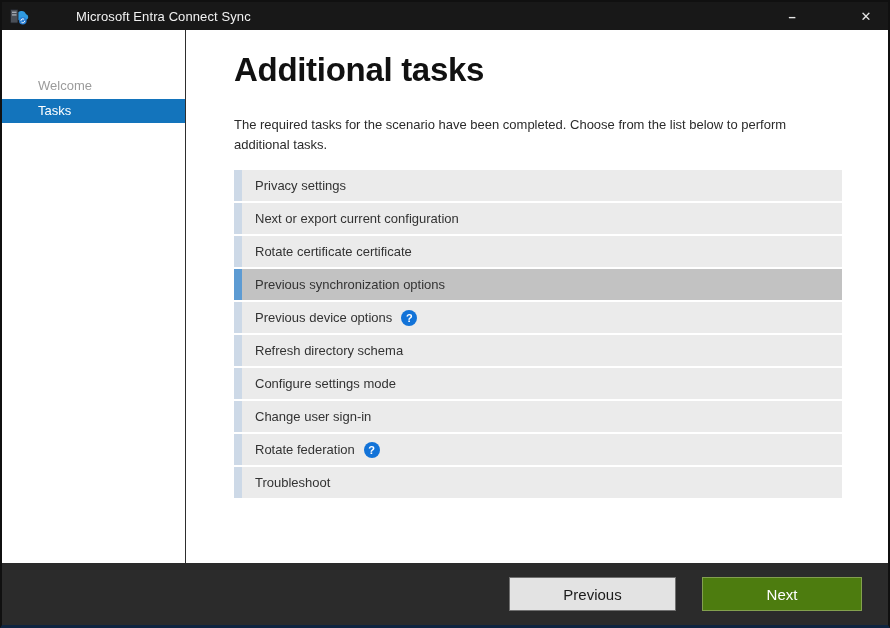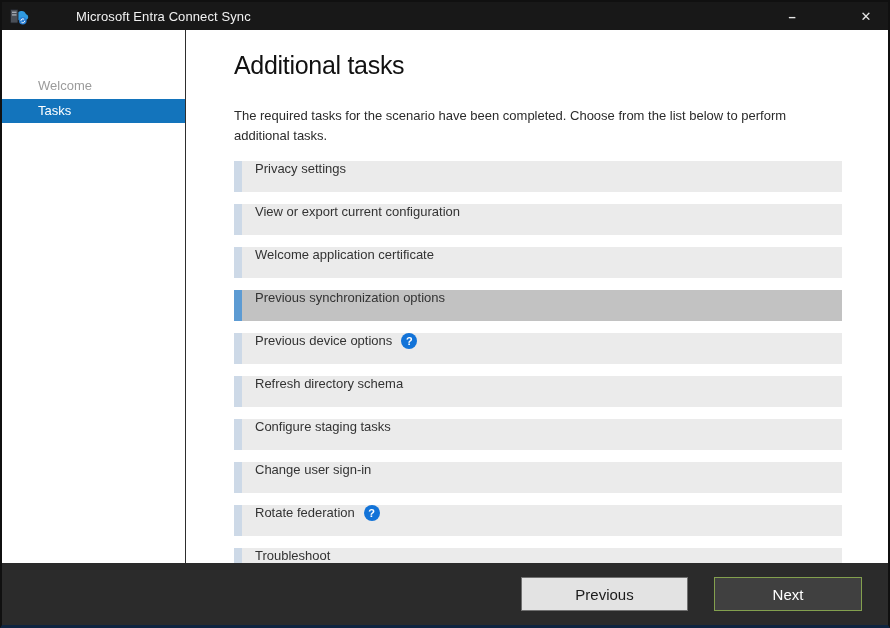--- a/index.html
+++ b/index.html
@@ -37,29 +37,29 @@
     font-size:13px; color:#9b9b9b; margin-bottom:1px; cursor:default;
   }
   .nav-item.active { background:#1374bc; color:#fff; }
 
   
   .content {
     position:absolute; top:28px; left:185px; right:0; bottom:62px;
     background:#fff; padding:21px 46px 0 47px; overflow:hidden;
   }
   .page-heading {
-    font-size:25px; font-weight:400; color:#111; letter-spacing:-0.3px;
+    font-size:33px; font-weight:700; color:#111; letter-spacing:-0.3px;
   }
   .page-desc {
     margin-top:26px; font-size:13px; line-height:19.5px; color:#2b2b2b;
     max-width:568px;
   }
   .task-list { margin-top:16px; width:608px; }
   .task-row {
-    display:flex; align-items:flex-start; height:31px; margin-bottom:12px;
+    display:flex; align-items:center; height:31px; margin-bottom:2px;
     background:#ebebeb; cursor:default;
   }
   .task-row .accent { width:8px; align-self:stretch; background:#cdd9e7; flex:0 0 auto; }
   .task-row .task-label { padding-left:13px; font-size:13px; color:#333; }
   .task-row.selected { background:#c2c2c2; }
   .task-row.selected .accent { background:#5d9bd3; }
   .help-icon {
     width:16px; height:16px; border-radius:50%; background:#1273d8; color:#fff;
     font-size:11px; font-weight:700; display:inline-flex; align-items:center;
     justify-content:center; margin-left:9px; flex:0 0 auto;
@@ -72,21 +72,21 @@
     gap:26px; padding-right:26px;
   }
   .btn {
     height:34px; display:flex; align-items:center; justify-content:center;
     font-size:15px; cursor:default; user-select:none;
   }
   .btn-previous {
     width:167px; background:#e3e3e3; border:1px solid #707070; color:#1b1b1b;
   }
   .btn-next {
-    width:148px; background:#404040; border:1px solid #83a04e; color:#fff;
+    width:160px; background:#4d7c0f; border:1px solid #83a04e; color:#fff;
   }
 </style>
 </head>
 <body>
 
 <div class="window">
 
   <div class="titlebar">
     <svg class="app-icon" viewBox="0 0 20 20" aria-hidden="true">
       <path d="M8 9.2a4.6 4.6 0 0 1 8.9-1.3 3.3 3.3 0 0 1-.3 6.4H9.6A3.6 3.6 0 0 1 8 9.2z" fill="#2f9ae0"></path>
@@ -115,46 +115,46 @@
 
     <div class="task-list">
 
     <div class="task-row">
           <span class="accent"></span>
           <span class="task-label">Privacy settings</span>
 
         </div>
         <div class="task-row">
           <span class="accent"></span>
-          <span class="task-label">View or export current configuration</span>
+          <span class="task-label">Next or export current configuration</span>
 
         </div>
         <div class="task-row">
           <span class="accent"></span>
-          <span class="task-label">Welcome application certificate</span>
+          <span class="task-label">Rotate certificate certificate</span>
 
         </div>
         <div class="task-row selected">
           <span class="accent"></span>
           <span class="task-label">Previous synchronization options</span>
 
         </div>
         <div class="task-row">
           <span class="accent"></span>
           <span class="task-label">Previous device options</span>
           <span class="help-icon">?</span>
         </div>
         <div class="task-row">
           <span class="accent"></span>
           <span class="task-label">Refresh directory schema</span>
 
         </div>
         <div class="task-row">
           <span class="accent"></span>
-          <span class="task-label">Configure staging tasks</span>
+          <span class="task-label">Configure settings mode</span>
 
         </div>
         <div class="task-row">
           <span class="accent"></span>
           <span class="task-label">Change user sign-in</span>
 
         </div>
         <div class="task-row">
           <span class="accent"></span>
           <span class="task-label">Rotate federation</span>

